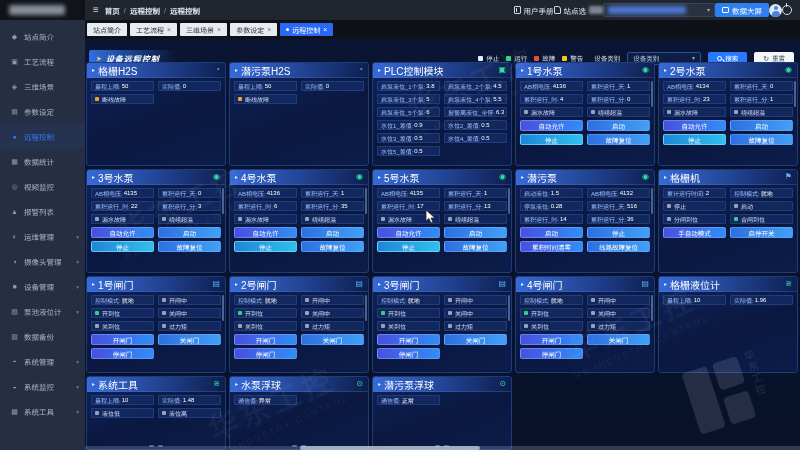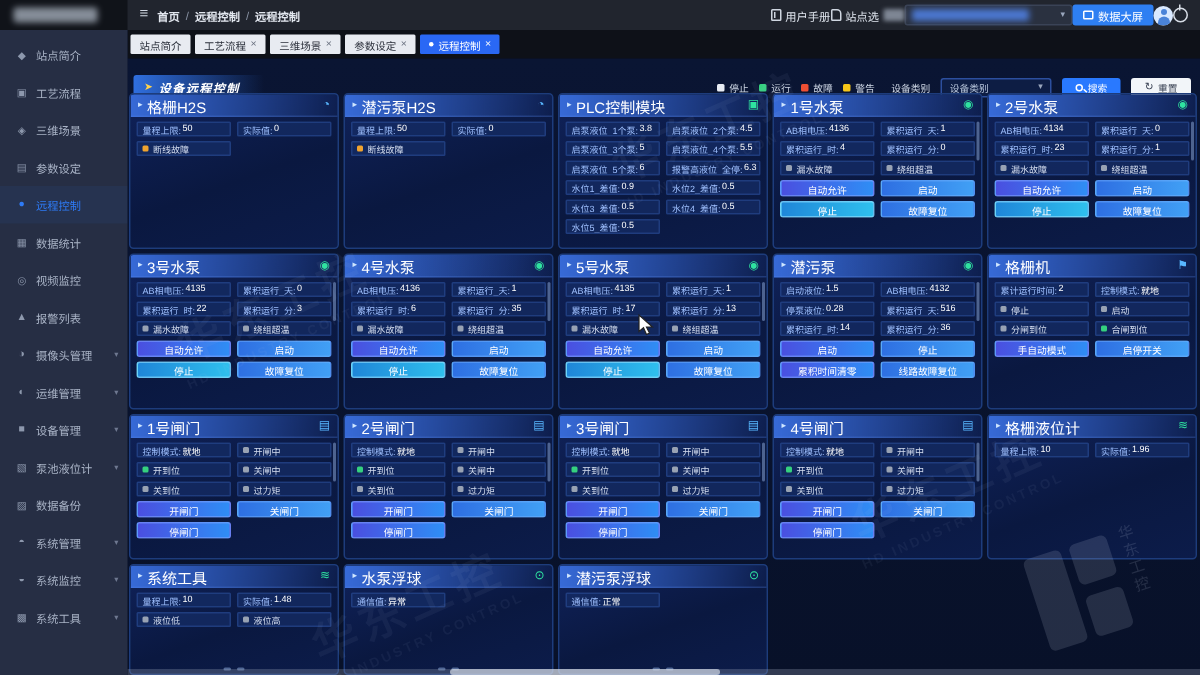--- a/index.html
+++ b/index.html
@@ -173,27 +173,27 @@
       </div>
       <div class="side-item">
         <span class="side-ic">◎</span>
         <span class="side-label">视频监控</span>
       </div>
       <div class="side-item">
         <span class="side-ic">▲</span>
         <span class="side-label">报警列表</span>
       </div>
       <div class="side-item">
+        <span class="side-ic">◐</span>
+        <span class="side-label">运维管理</span>
+        <span class="side-chev">▾</span>
+      </div>
+      <div class="side-item">
         <span class="side-ic">◑</span>
         <span class="side-label">摄像头管理</span>
-        <span class="side-chev">▾</span>
-      </div>
-      <div class="side-item">
-        <span class="side-ic">◐</span>
-        <span class="side-label">运维管理</span>
         <span class="side-chev">▾</span>
       </div>
       <div class="side-item">
         <span class="side-ic">■</span>
         <span class="side-label">设备管理</span>
         <span class="side-chev">▾</span>
       </div>
       <div class="side-item">
         <span class="side-ic">▧</span>
         <span class="side-label">泵池液位计</span>

